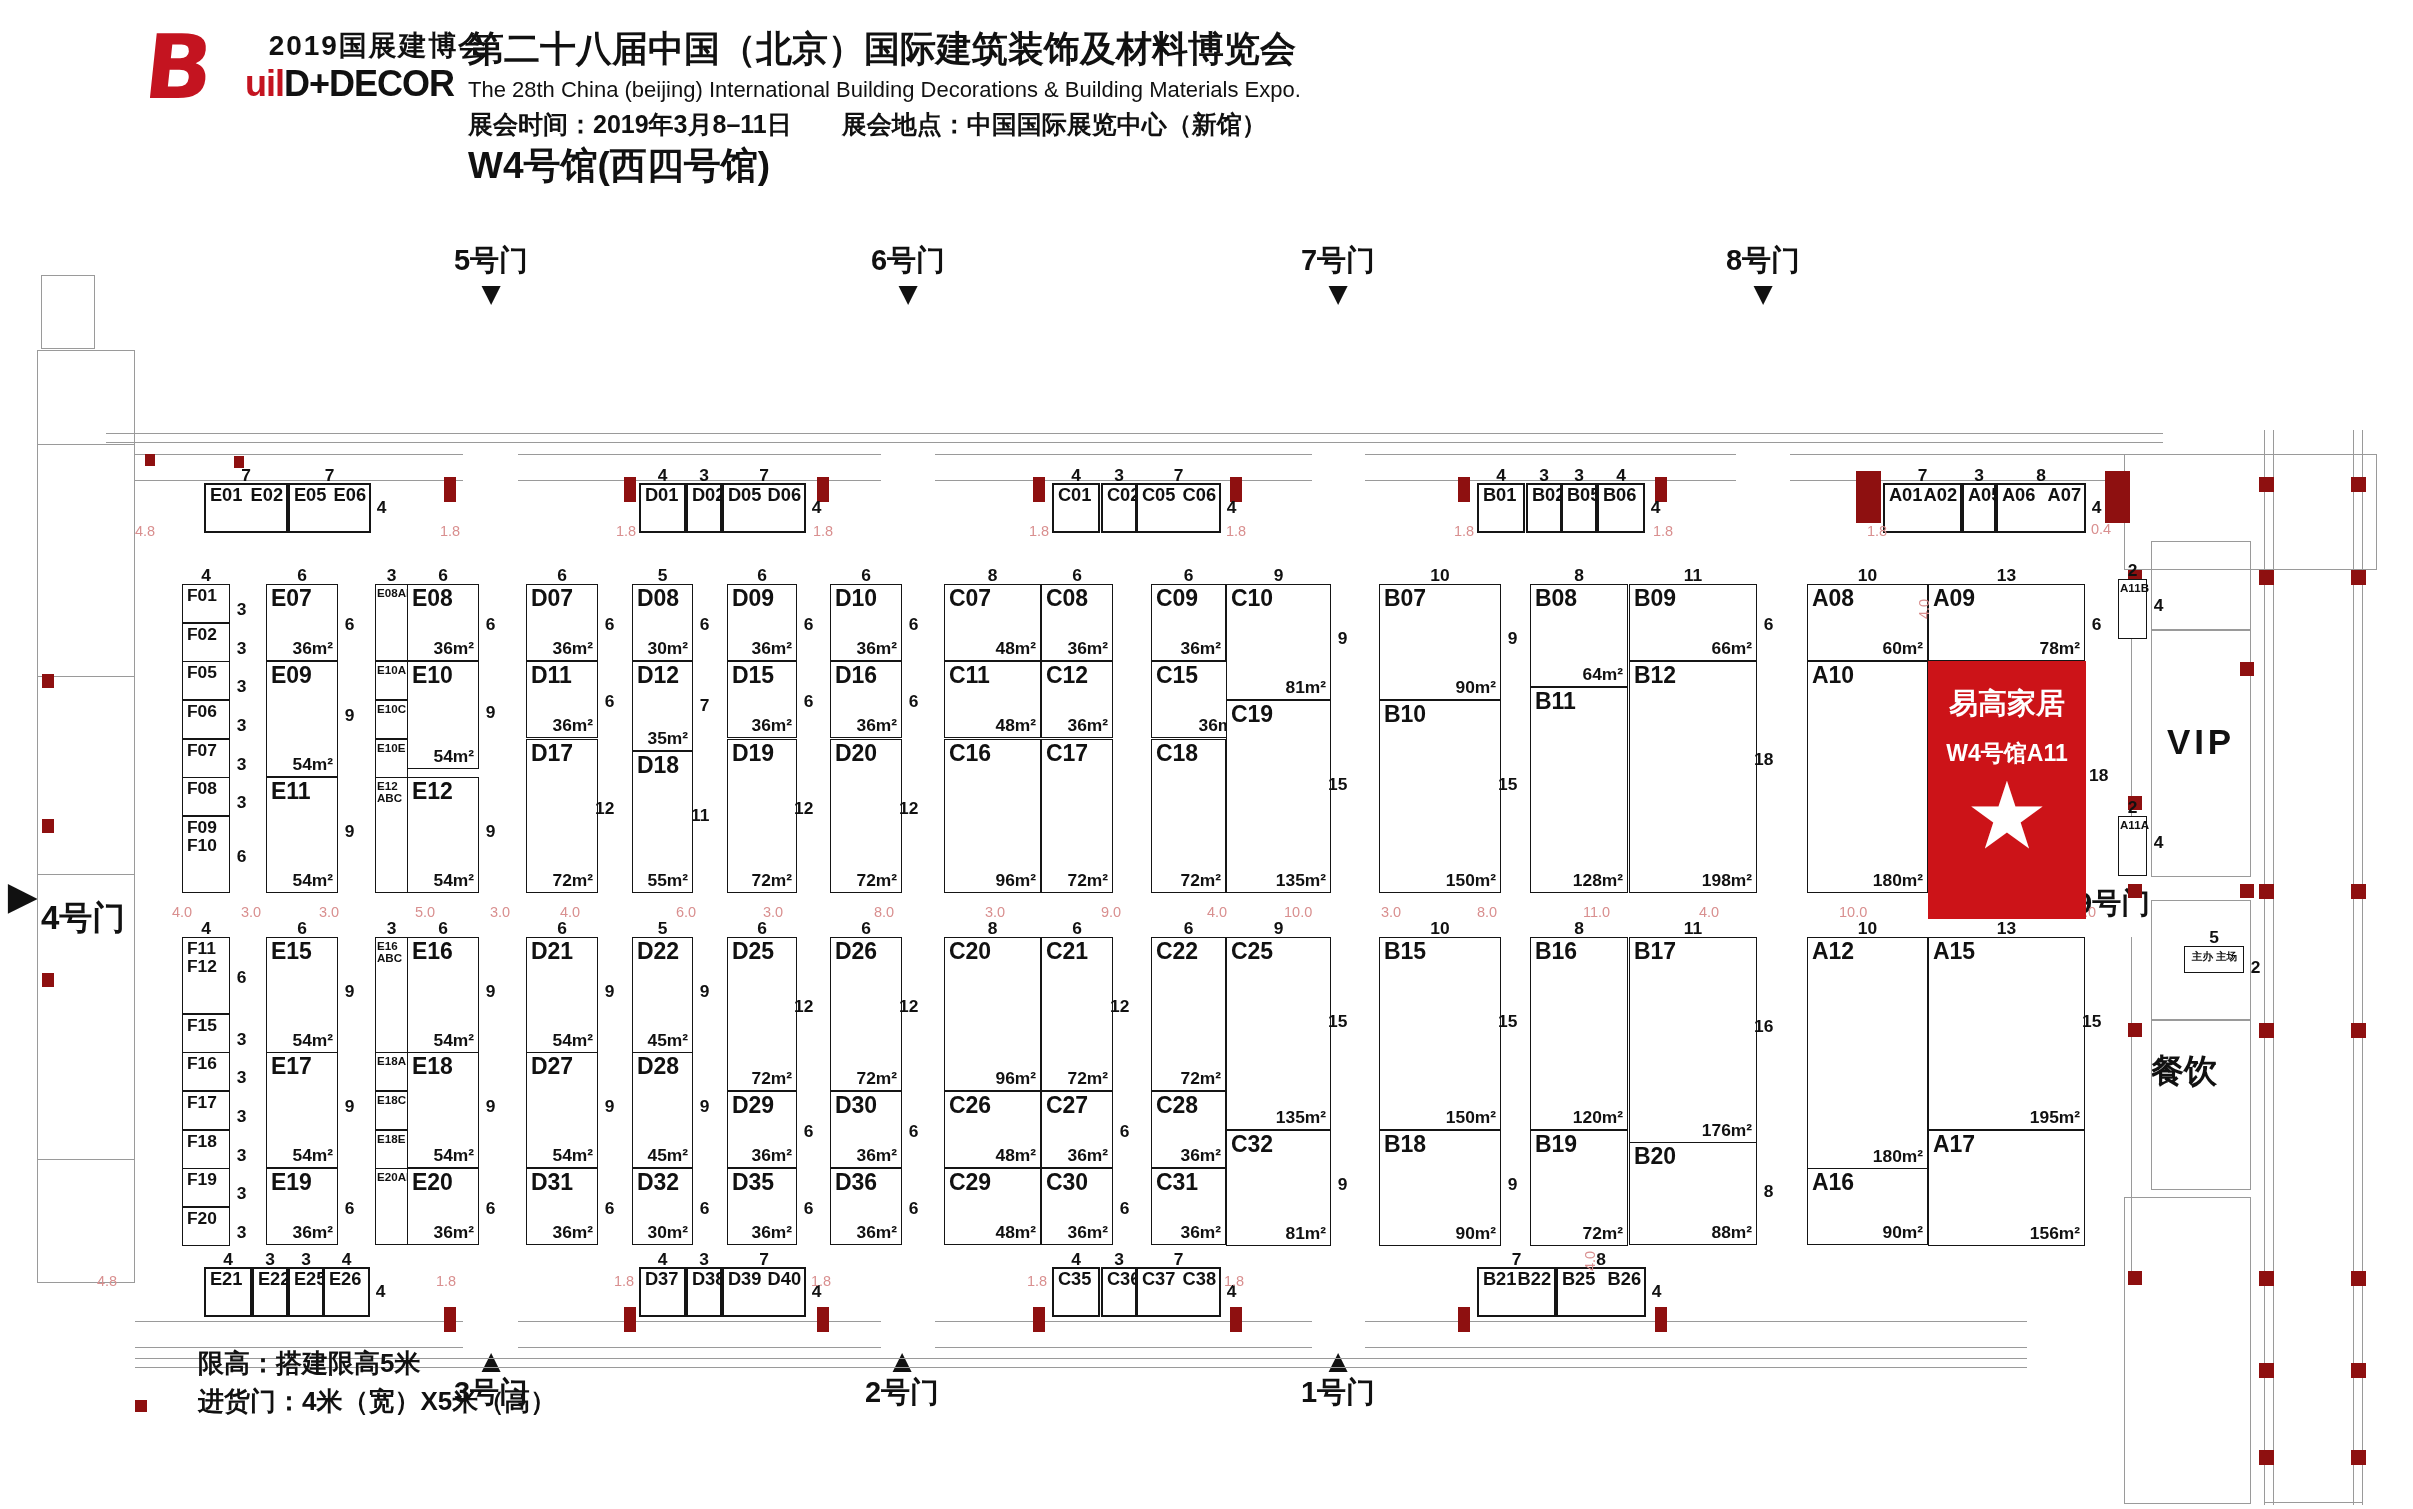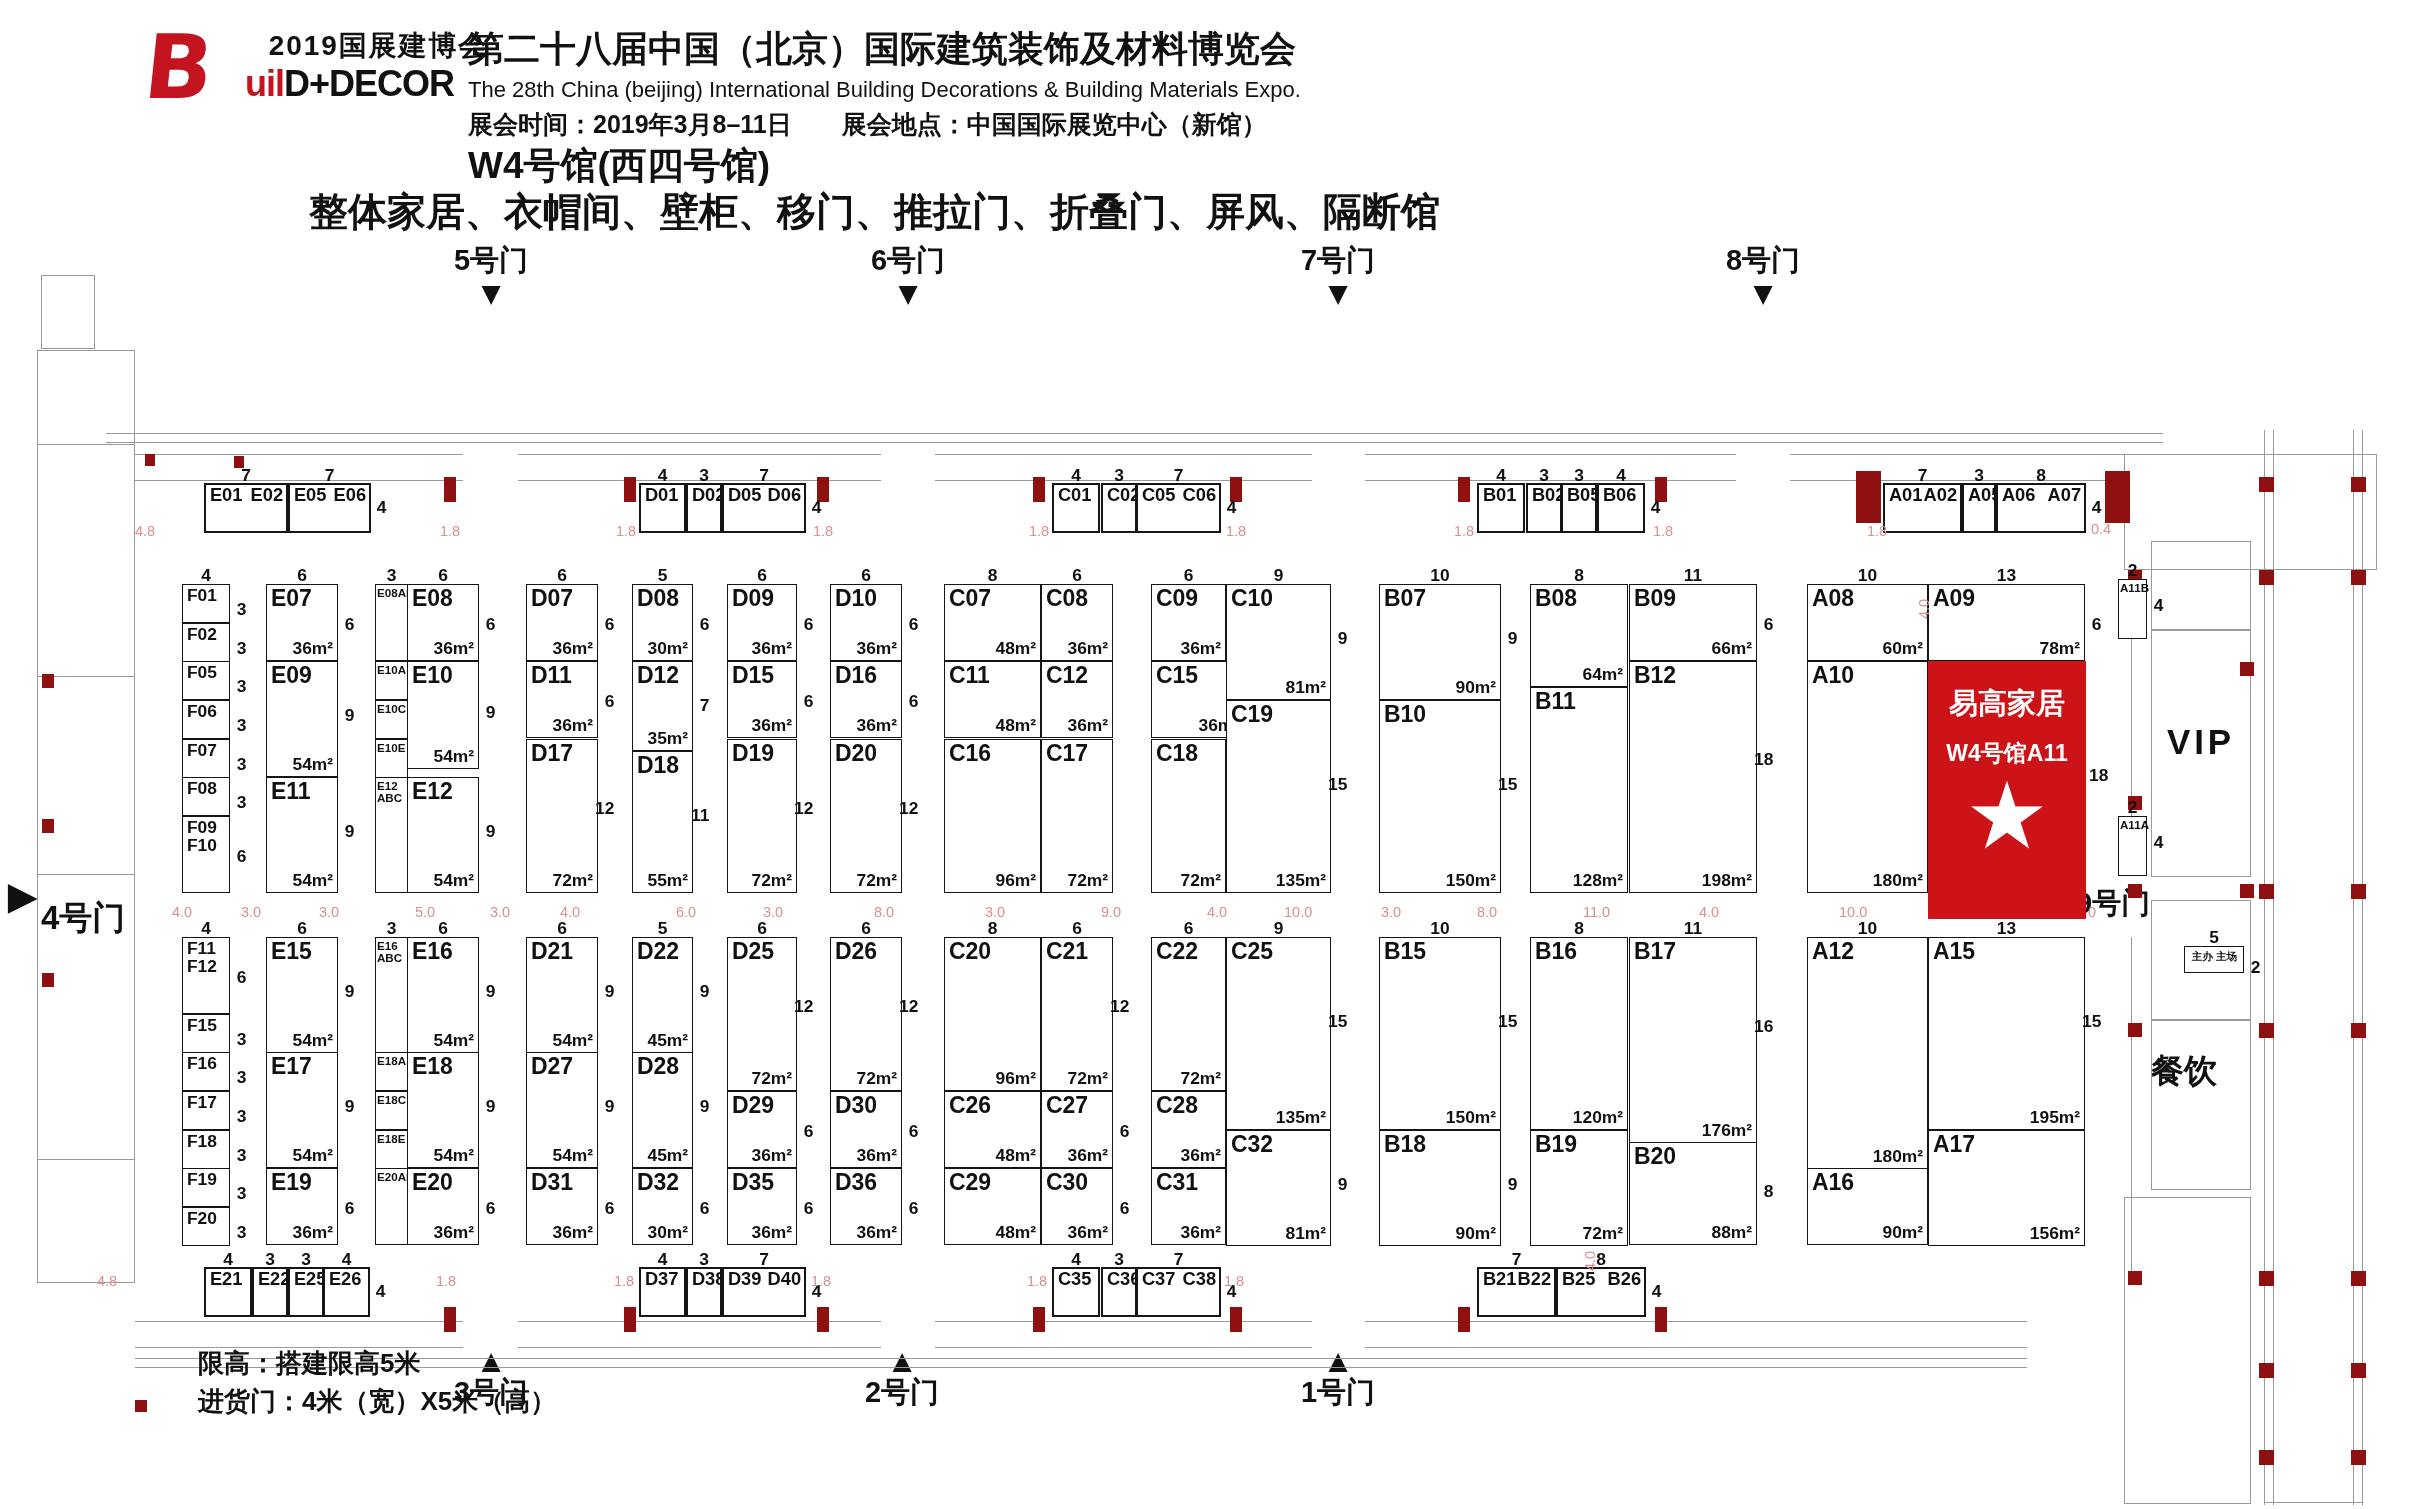--- a/index.html
+++ b/index.html
@@ -66,21 +66,20 @@
     <span class="bglyph">B</span>
     <span class="logo-col">
       <span class="logo-top">2019国展建博会</span>
       <span class="brand"><span class="red">uil</span><span>D+DECOR</span></span>
     </span>
   </div>
   <div class="title">第二十八届中国（北京）国际建筑装饰及材料博览会</div>
   <div class="subtitle">The 28th China (beijing) International Building Decorations &amp; Building Materials Expo.</div>
   <div class="info">展会时间：2019年3月8–11日　　展会地点：中国国际展览中心（新馆）</div>
   <div class="hallname">W4号馆(西四号馆)</div>
-  <div class="cats">整体家居、衣帽间、壁柜、移门、推拉门、折叠门、屏风、隔断馆</div>
 
   <div class="gate" style="left:433px;top:241px;">
     <div>5号门</div>
       <div class="gtri">▼</div>
   </div>
   <div class="gate" style="left:850px;top:241px;">
     <div>6号门</div>
       <div class="gtri">▼</div>
   </div>
   <div class="gate" style="left:1280px;top:241px;">

